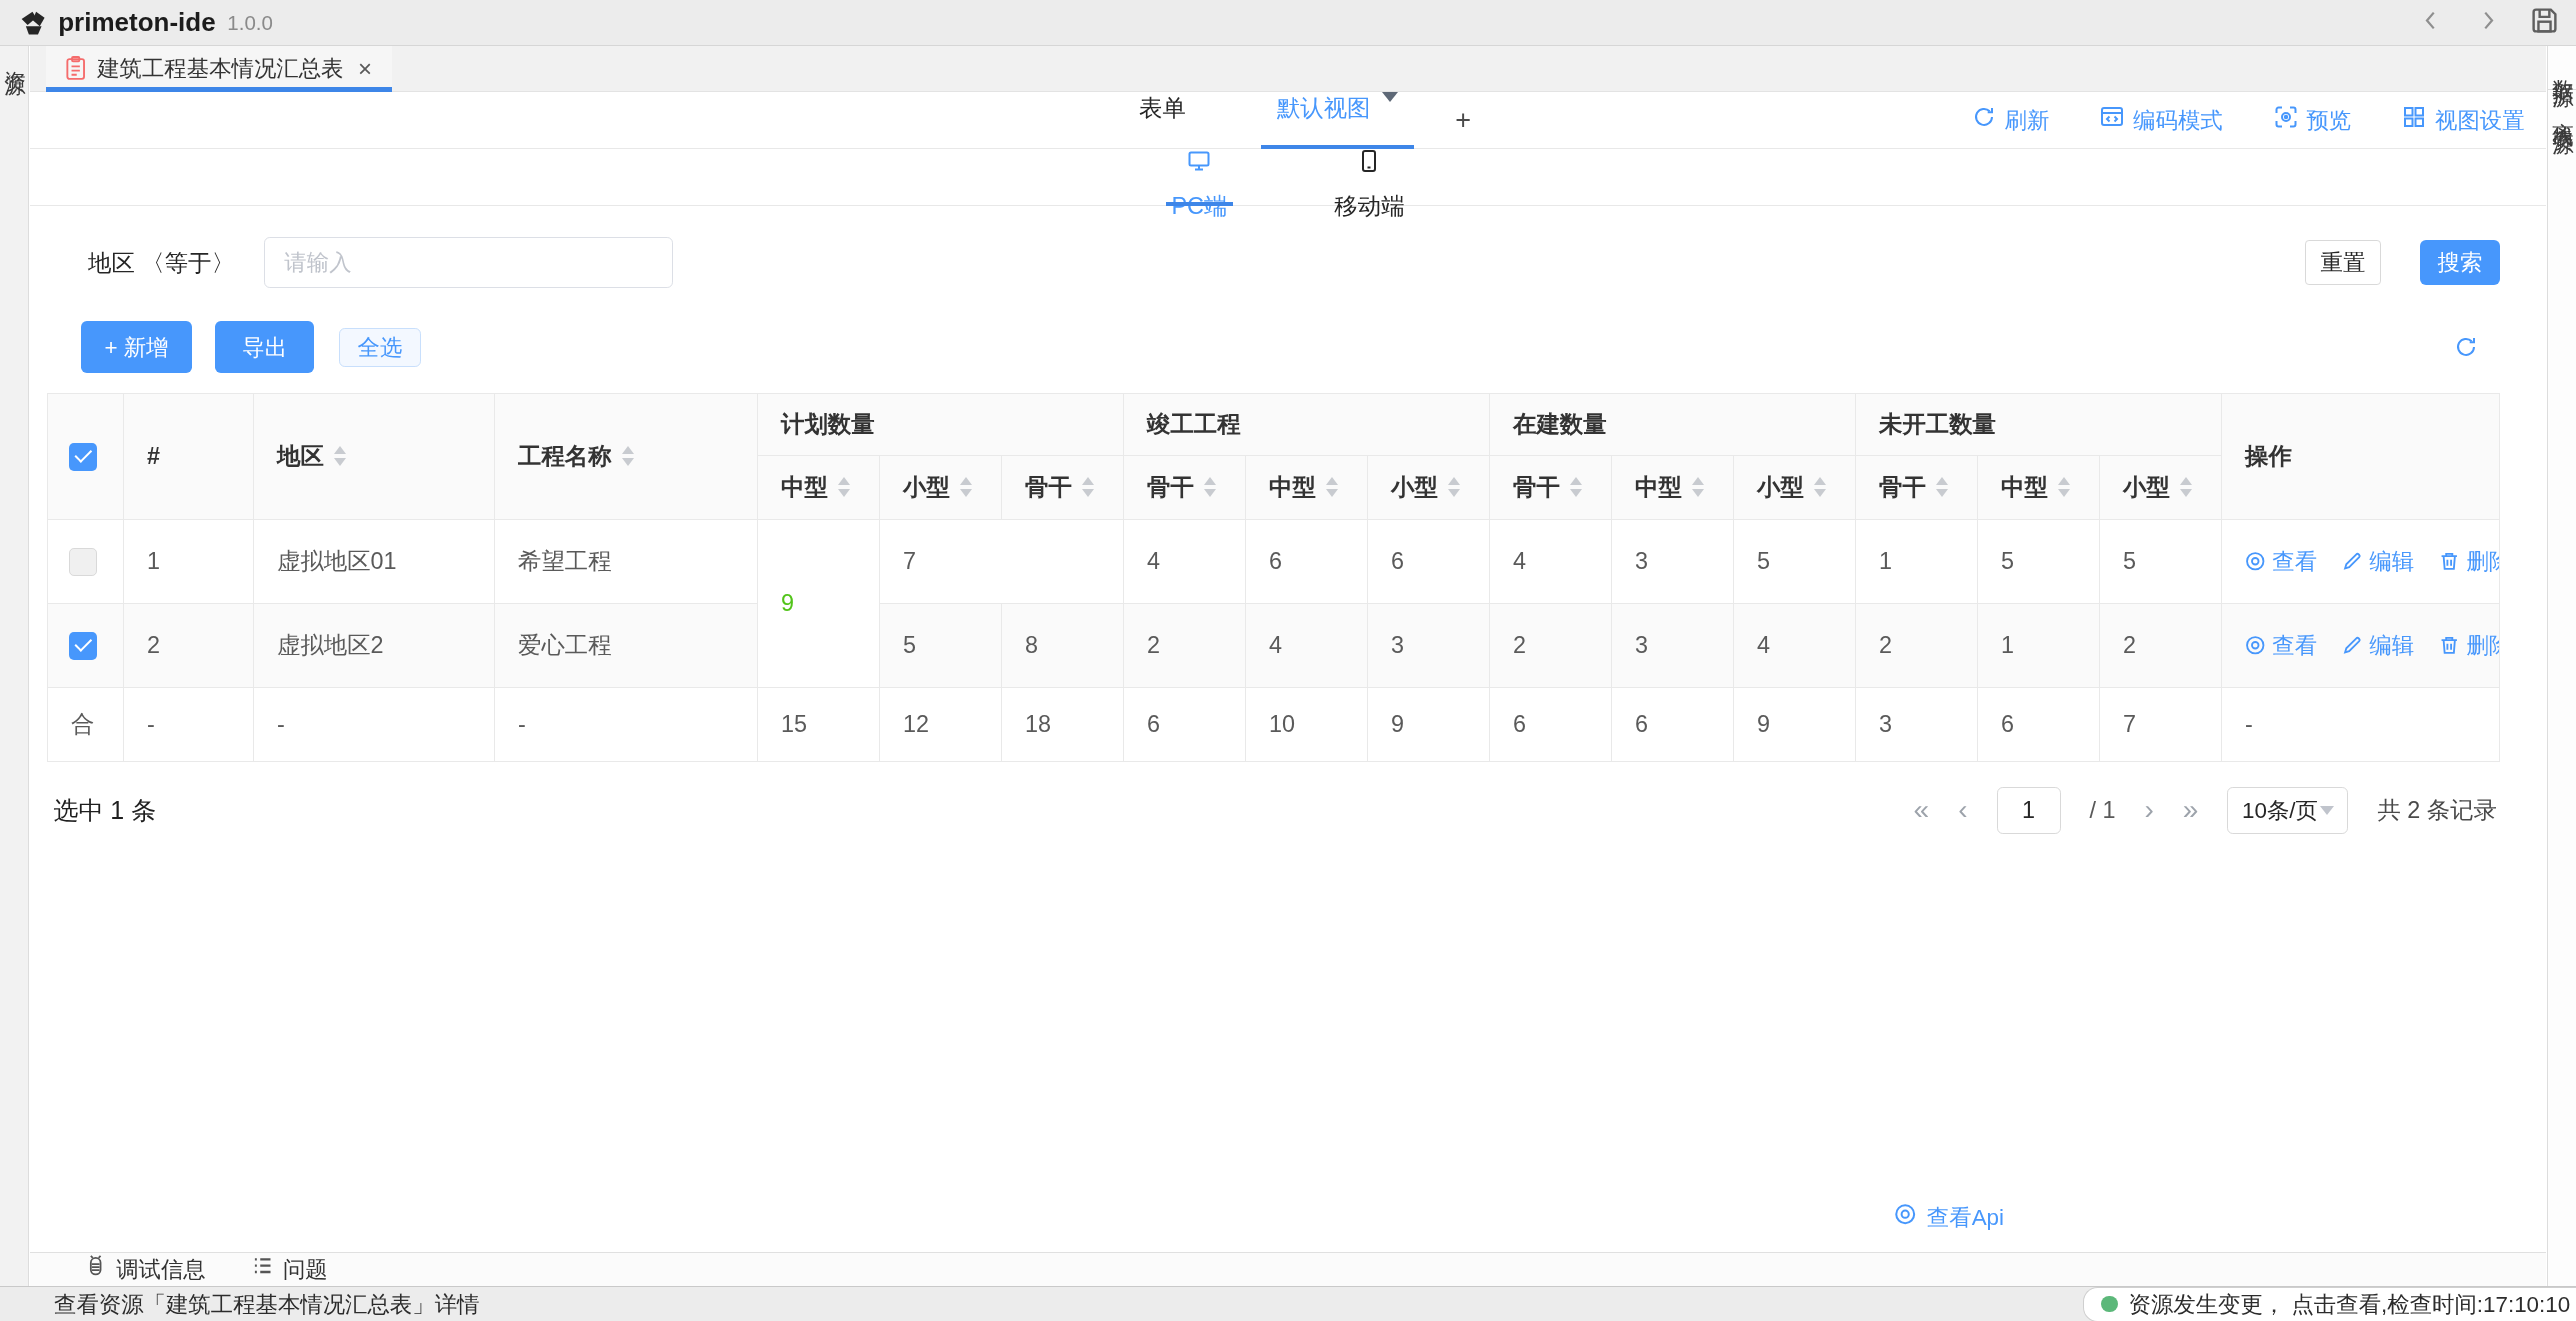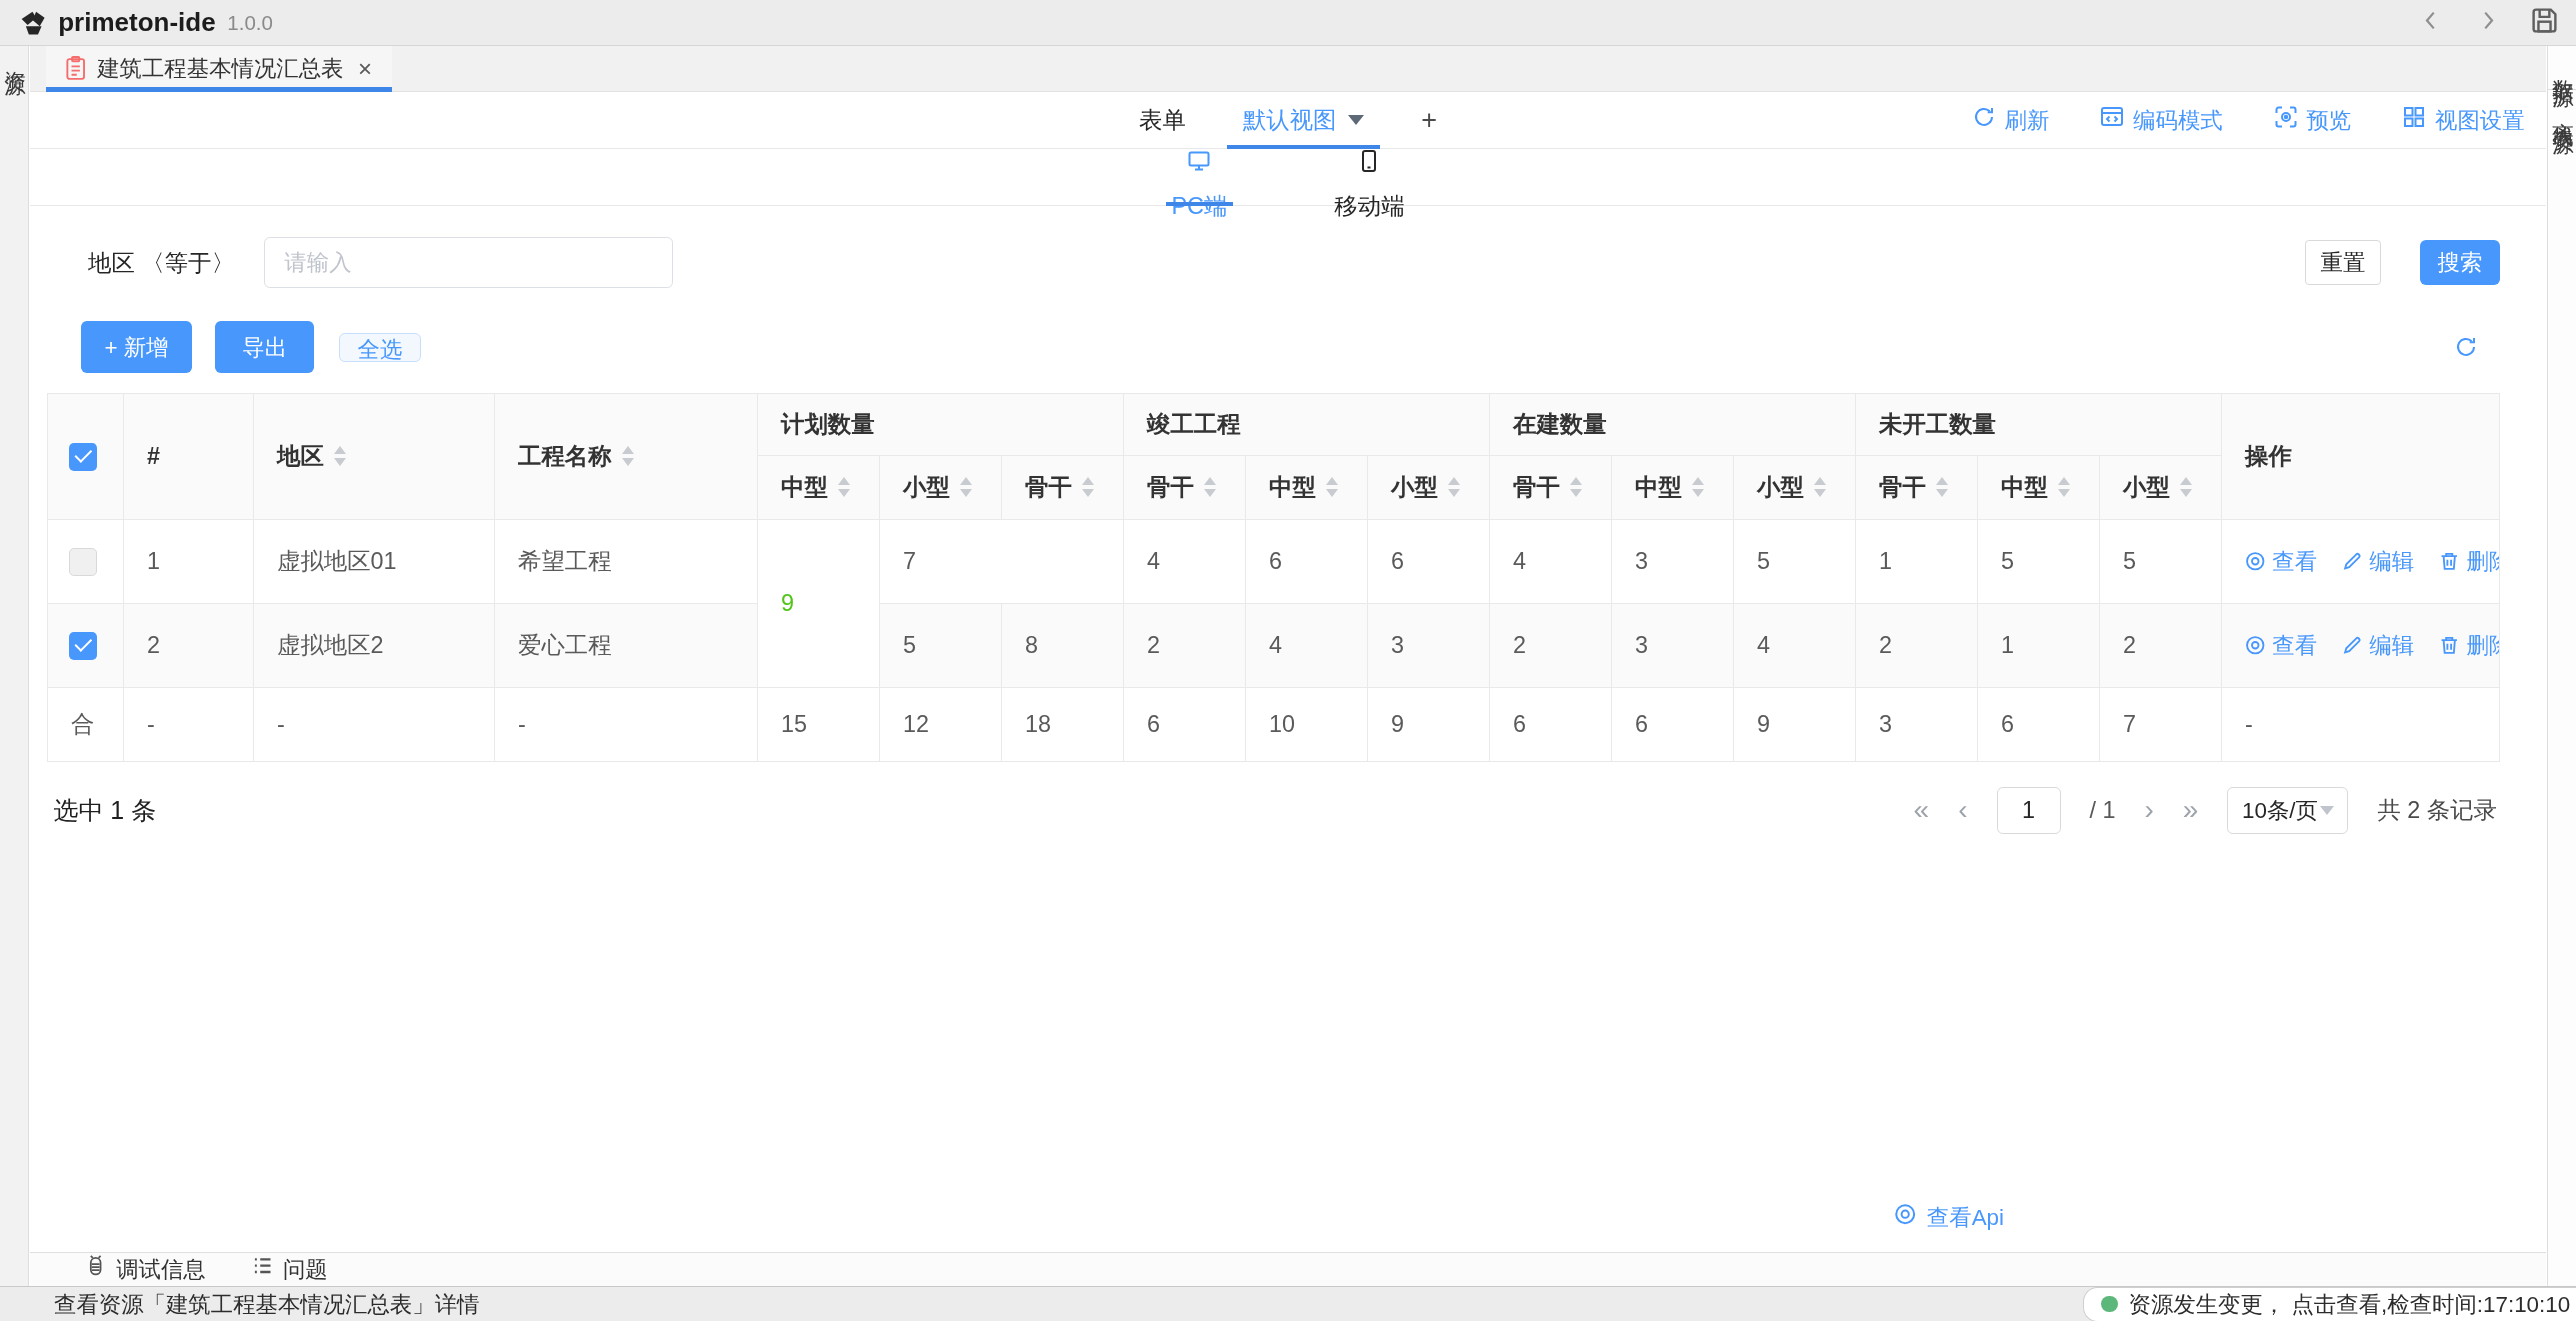--- a/index.html
+++ b/index.html
@@ -26,21 +26,21 @@
   .content{position:absolute;left:30px;right:30px;top:46px;bottom:35px;background:#fff;overflow:hidden;}
 
   .tabstrip{height:46px;background:#f1f1f1;border-bottom:1px solid #e3e3e3;display:flex;box-sizing:border-box;}
   .editor-tab{margin-left:15.6px;display:flex;align-items:center;gap:10.7px;padding:0 19.5px;position:relative;background:#f6f6f6;cursor:pointer;}
   .editor-tab::after{content:"";position:absolute;left:0;right:0;bottom:-1px;height:4.9px;background:var(--accent-deep);}
   .tab-title{font-size:22.4px;color:#333;}
   .tab-close{font-size:24px;color:#595959;margin-left:3.9px;}
   .doc-icon{color:var(--tab-icon-red);display:flex;}
 
   .viewtabs{height:57px;border-bottom:1px solid #e8e8e8;display:flex;align-items:center;justify-content:center;gap:57px;position:relative;box-sizing:border-box;}
-  .vtab{height:100%;display:flex;align-items:center;gap:11.7px;font-size:23.4px;color:#262626;position:relative;cursor:pointer;}
+  .vtab{height:100%;display:flex;align-items:flex-start;gap:11.7px;font-size:23.4px;color:#262626;position:relative;cursor:pointer;margin-left:34px;}
   .vtab.active{color:var(--accent);}
   .vtab.active::after{content:"";position:absolute;left:-15.6px;right:-15.6px;bottom:-1px;height:3.9px;background:var(--accent-deep);}
   .caret-down{width:0;height:0;border-left:8.8px solid transparent;border-right:8.8px solid transparent;border-top:10.7px solid #5e6977;}
   .vtab-add{font-size:27px;color:#4a4a4a;cursor:pointer;}
   .toolbar{position:absolute;right:21.4px;top:0;height:100%;display:flex;align-items:center;gap:51px;}
   .tool{display:flex;align-items:center;gap:8.8px;color:var(--accent);font-size:22.4px;cursor:pointer;}
 
   .devicetabs{height:57px;border-bottom:1px solid #e8e8e8;display:flex;align-items:center;justify-content:center;gap:107px;box-sizing:border-box;}
   .dtab{height:100%;display:flex;align-items:center;gap:10.7px;font-size:23.4px;color:#262626;position:relative;cursor:pointer;flex-direction:column;}
   .dtab.active{color:var(--accent);}
@@ -50,21 +50,21 @@
   .filter-label{font-size:23.4px;color:#262626;}
   .filter-input{margin-left:29px;width:409px;height:51px;border:1px solid #dcdfe6;border-radius:5.8px;padding:0 19.5px;font-size:22.4px;color:#262626;box-sizing:border-box;outline:none;}
   .filter-input::placeholder{color:#c0c4cc;}
   .filter-spacer{flex:1;}
   .btn-reset{width:76px;height:45px;border:1px solid #d9d9d9;background:#fff;color:#262626;font-size:22.4px;border-radius:3.9px;margin-right:39px;cursor:pointer;}
   .btn-search{width:80px;height:45px;background:var(--accent);color:#fff;font-size:22.4px;border-radius:6px;border:none;cursor:pointer;}
 
   .actions-row{display:flex;align-items:center;margin:13.6px 68px 0 51px;}
   .btn-primary{height:52px;background:var(--accent);color:#fff;border:none;border-radius:5.8px;font-size:22.4px;padding:0 23.4px;cursor:pointer;}
   .btn-export{margin-left:23.4px;padding:0 27px;}
-  .btn-light{height:29px;background:#f3f8ff;border:1px solid #c8dffc;color:var(--accent);border-radius:5.8px;font-size:22.4px;padding:0 17.5px;margin-left:25px;cursor:pointer;}
+  .btn-light{height:39px;background:#f3f8ff;border:1px solid #c8dffc;color:var(--accent);border-radius:5.8px;font-size:22.4px;padding:0 17.5px;margin-left:25px;cursor:pointer;}
   .actions-refresh{margin-left:auto;color:var(--accent);display:flex;cursor:pointer;}
 
   
   .table-wrap{margin:19.5px 46px 0 16.6px;}
   table{width:100%;border-collapse:collapse;table-layout:fixed;}
   th,td{border:1px solid #e9e9e9;padding:0 5.8px 0 23.4px;text-align:left;box-sizing:border-box;overflow:hidden;}
   thead th{background:#fafafa;font-size:23.4px;color:#333;font-weight:bold;}
   thead tr.group-row th{height:62px;}
   thead tr.sub-row th{height:64px;}
   .th-inner{display:flex;align-items:center;gap:10.7px;}

